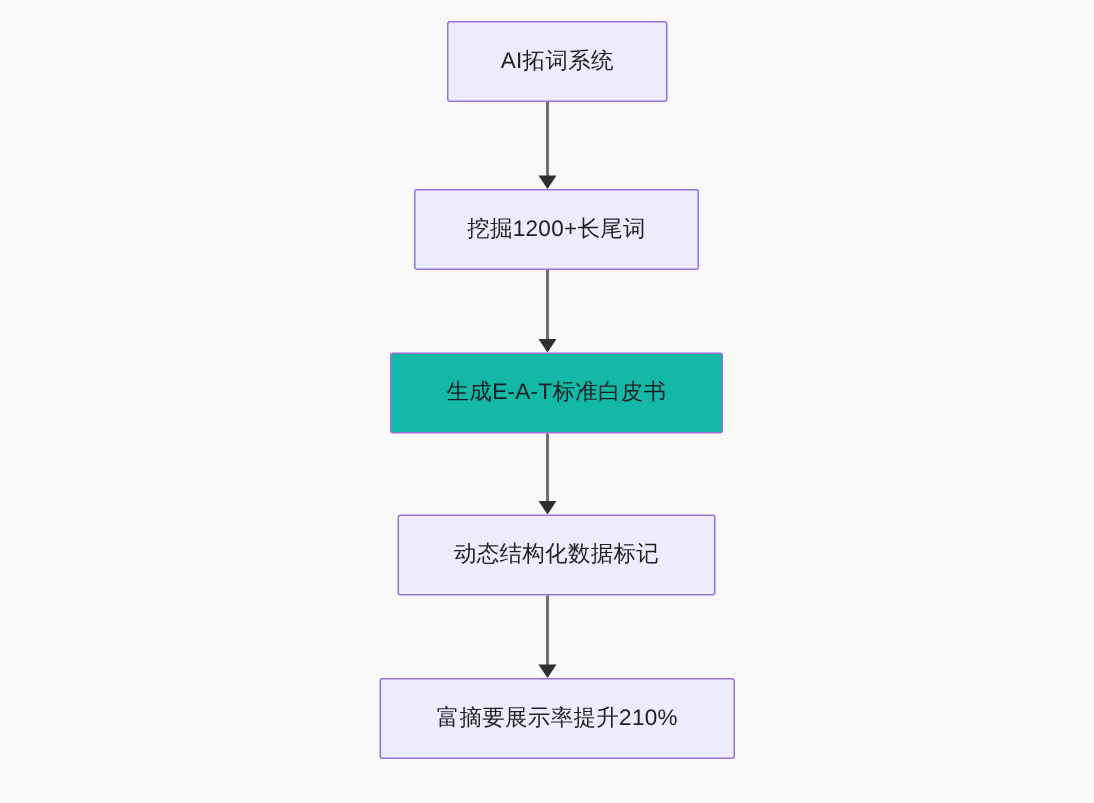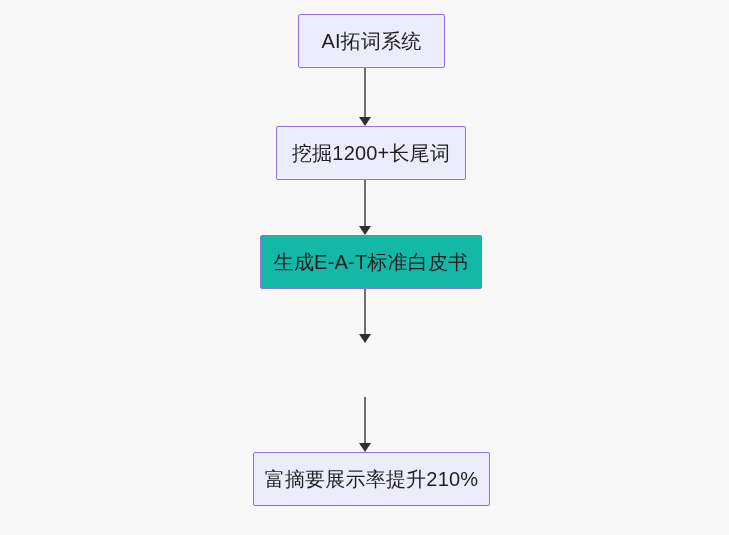--- a/index.html
+++ b/index.html
@@ -21,21 +21,21 @@
   .node {
     position: absolute;
     box-sizing: border-box;
     background: #ececfd;
     border: 1.4px solid #9672d4;
     border-radius: 2px;
     display: flex;
     align-items: center;
     justify-content: center;
     color: #1f1f22;
-    font-size: 20px;
+    font-size: 15px;
     letter-spacing: 0.2px;
     line-height: 1.2;
     white-space: nowrap;
     text-align: right;
   }
   .connector {
     position: absolute;
     width: 14px;
     display: flex;
     flex-direction: column;
@@ -71,14 +71,15 @@
       <div class="line" style="background: rgb(110, 110, 110);"></div>
       <div class="head" style="border-top-color: rgb(47, 47, 51);"></div>
     </div>
     <div class="connector" style="left: 358px; top: 397px; height: 55px;">
       <div class="line" style="background: rgb(110, 110, 110);"></div>
       <div class="head" style="border-top-color: rgb(47, 47, 51);"></div>
     </div>
     <div class="node" style="left: 298px; top: 14px; width: 147px; height: 54px; background: rgb(236, 236, 253); border-color: rgb(150, 114, 212); color: rgb(31, 31, 34);">AI拓词系统</div>
     <div class="node" style="left: 276px; top: 126px; width: 190px; height: 54px; background: rgb(236, 236, 253); border-color: rgb(150, 114, 212); color: rgb(31, 31, 34);">挖掘1200+长尾词</div>
     <div class="node" style="left: 260px; top: 235px; width: 222px; height: 54px; background: #14b8a6; border-color: rgb(150, 114, 212); color: rgb(31, 31, 34);">生成E-A-T标准白皮书</div>
+    <div class="node" style="left: 265px; top: 343px; width: 212px; height: 54px; background: rgb(236, 236, 253); border-color: rgb(150, 114, 212); color: rgb(31, 31, 34);">动态结构化数据标记</div>
     <div class="node" style="left: 253px; top: 452px; width: 237px; height: 54px; background: rgb(236, 236, 253); border-color: rgb(150, 114, 212); color: rgb(31, 31, 34);">富摘要展示率提升210%</div>
   </div>
 
 </body></html>

